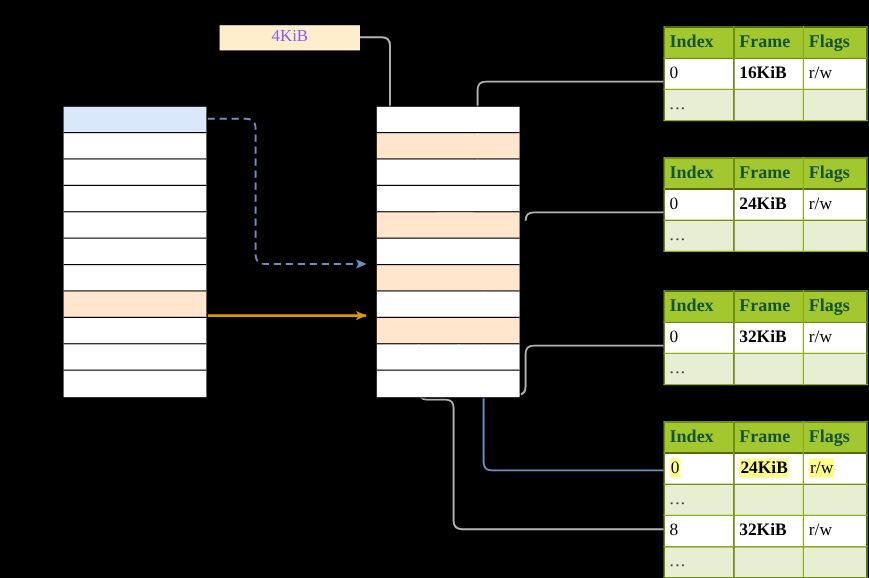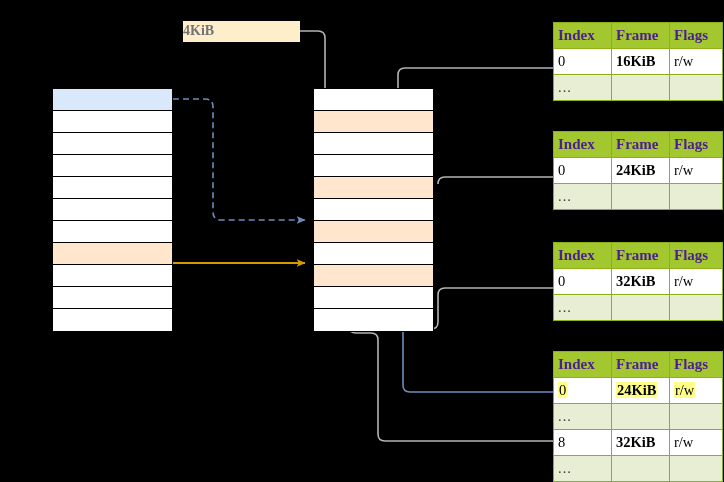--- a/index.html
+++ b/index.html
@@ -38,26 +38,25 @@
   }
   .cell:last-child { border-bottom: none; }
   .cell.blue  { background: #dae8fc; }
   .cell.peach { background: #ffe6cc; }
 
   
   .chip {
     position: absolute;
     box-sizing: border-box;
     background: #ffeecc;
-    color: #737373;
+    color: #8b5cf6;
     font-size: 14px;
     line-height: 20px;
-    text-align: left;
+    text-align: center;
     white-space: nowrap;
-    font-weight: bold;
   }
 
   
   .ptable {
     position: absolute;
     border-collapse: collapse;
     border: 1.4px solid #8cb017;
     box-sizing: border-box;
     table-layout: fixed;
   }
@@ -67,21 +66,21 @@
     height: 26px;
     padding: 0 4px;
     font-size: 14.5px;
     text-align: left;
     vertical-align: middle;
     white-space: nowrap;
     overflow: hidden;
   }
   .ptable th {
     background: #a3c72e;
-    color: #4c1d95;
+    color: #14532d;
     font-weight: bold;
     font-size: 15px;
   }
   .ptable td {
     background: #ffffff;
     color: #000000;
   }
   .ptable tr.ellipsis td {
     background: #e8eed4;
     color: #3f3f3f;

